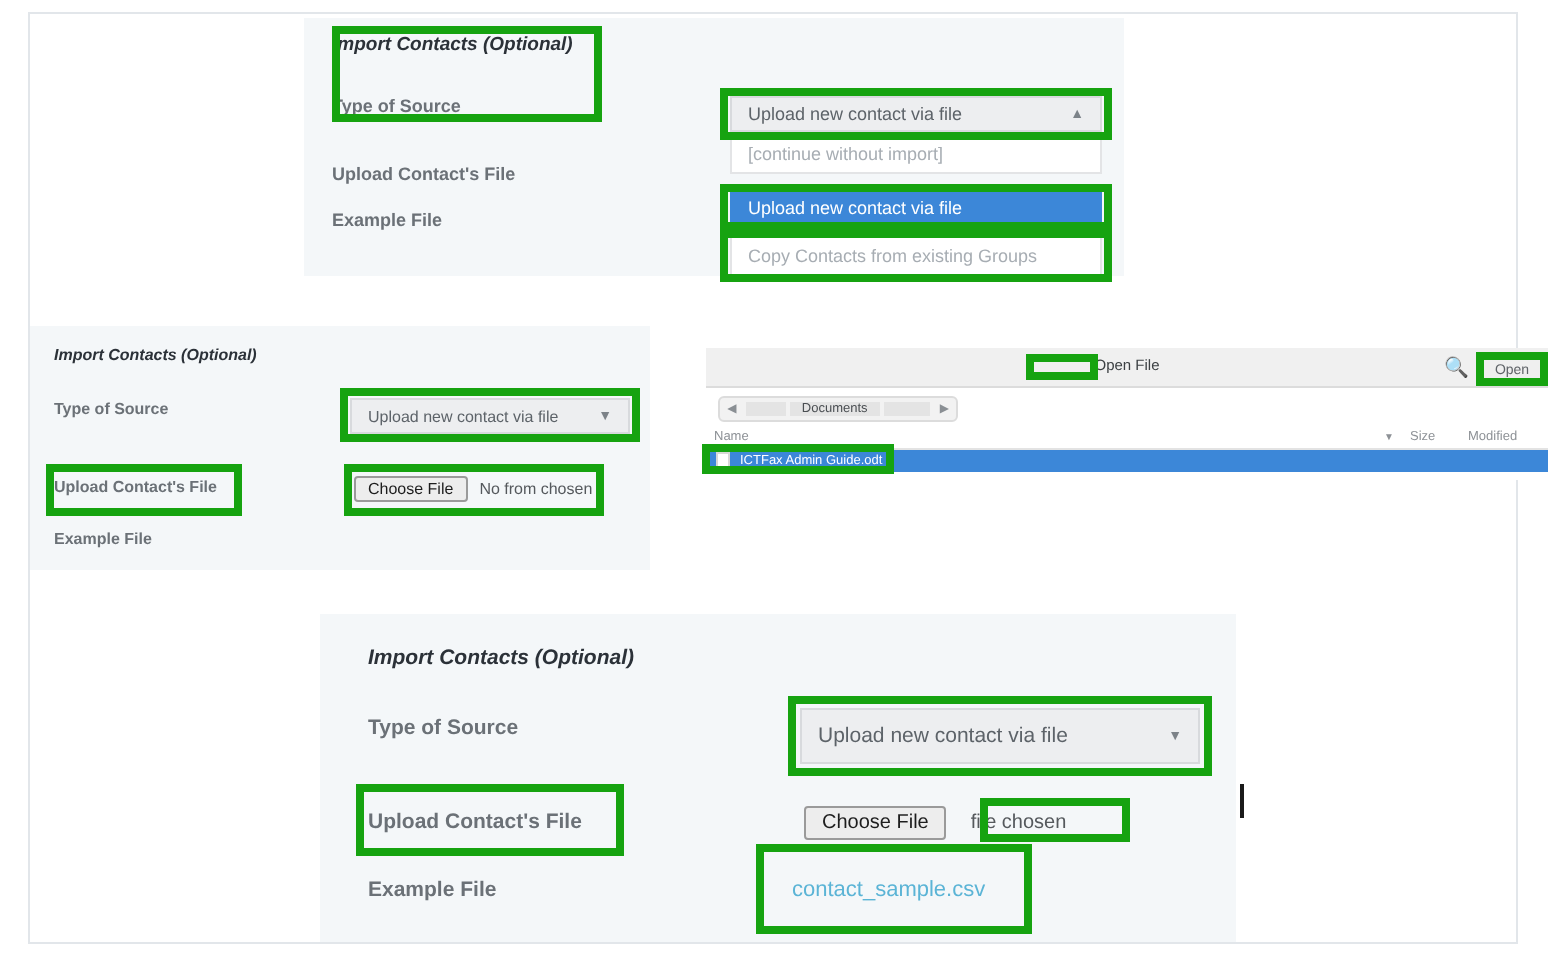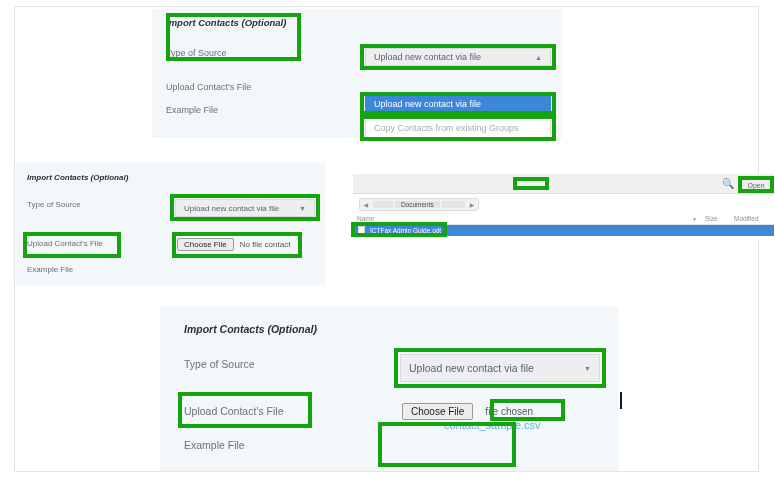--- a/index.html
+++ b/index.html
@@ -11,21 +11,21 @@
   }
   .page{
     position:absolute;left:14px;top:6px;width:745px;height:466px;
     background:#ffffff;border:1px solid #e2e6ea;box-sizing:border-box;
   }
   .hl{ 
     position:absolute;border:4px solid #16a310;box-sizing:border-box;
     pointer-events:none;
   }
   .panel{position:absolute;background:#f4f7f9;box-sizing:border-box;}
-  .lbl{position:absolute;color:#6b7177;white-space:nowrap;}
+  .lbl{position:absolute;color:#6b7177;white-space:nowrap;font-weight:bold;}
   .strong{color:#2b3138;font-weight:bold;font-style:italic;}
 
   
   .select{
     position:absolute;background:#edeef0;border:1px solid #d8dadd;
     box-sizing:border-box;color:#5d6369;display:flex;align-items:center;
     padding:0 8px;
   }
   .select .caret{margin-left:auto;font-size:7px;color:#7c8288;line-height:1;}
   .opt{
@@ -95,20 +95,23 @@
 
   <div class="lbl" style="left:151px;top:75px;font-size:9px;">Upload Contact's File</div>
 
   <div class="lbl" style="left:151px;top:98px;font-size:9px;">Example File</div>
 
   <div class="select" style="left:350px;top:41px;width:186px;height:18px;font-size:9px;">
     <span>Upload new contact via file</span>
     <span class="caret">▲</span>
   </div>
 
+  <div class="opt" style="left:350px;top:59px;width:186px;height:21px;font-size:9px;">
+    <span>[continue without import]</span>
+  </div>
 
   <div class="opt sel" style="left:350px;top:88px;width:186px;height:17px;font-size:9px;">
     <span>Upload new contact via file</span>
   </div>
 
   <div class="opt" style="left:350px;top:111px;width:186px;height:20px;font-size:9px;align-items:center;">
     <span>Copy Contacts from existing Groups</span>
   </div>
 
   <div class="hl" style="left:151px;top:6px;width:135px;height:48px;"></div>
@@ -126,30 +129,31 @@
 
   <div class="lbl" style="left:12px;top:258px;font-size:8px;">Example File</div>
 
   <div class="select" style="left:160px;top:192px;width:140px;height:18px;font-size:8px;">
     <span>Upload new contact via file</span>
     <span class="caret">▼</span>
   </div>
 
   <div class="fileinput" style="left:162px;top:230px;width:130px;height:15px;font-size:8px;">
     <span class="chbtn" style="font-size:8px;">Choose File</span>
-    <span class="fname">No file contact</span>
+    <span class="fname">No from chosen</span>
   </div>
 
   <div class="hl" style="left:155px;top:187px;width:150px;height:27px;"></div>
   <div class="hl" style="left:8px;top:225px;width:98px;height:26px;"></div>
   <div class="hl" style="left:157px;top:225px;width:130px;height:26px;"></div>
 
   <div id="filedlg" style="left:338px;top:167px;width:421px;height:66px;">
 
     <div class="dlg-head"></div>
+    <div class="dlg-title" style="font-size:7.5px;">Open File</div>
 
     <span class="mag" style="left:369px;top:4px;font-size:10px;">🔍</span>
 
     <div class="openbtn" style="left:388px;top:4px;width:30px;height:14px;font-size:7px;">Open</div>
 
     <div class="pathbar" style="left:6px;top:24px;width:120px;height:13px;">
       <span class="pnub">◀</span>
       <span class="pseg" style="width:24px;"></span>
       <span class="pseg cur" style="font-size:6.5px;">Documents</span>
       <span class="pseg" style="width:28px;"></span>
@@ -186,21 +190,21 @@
   <div class="select" style="left:385px;top:347px;width:200px;height:28px;font-size:10.5px;">
     <span>Upload new contact via file</span>
     <span class="caret">▼</span>
   </div>
 
   <div class="fileinput" style="left:387px;top:395px;width:190px;height:18px;font-size:10px;">
     <span class="chbtn" style="font-size:10px;padding:2px 8px;">Choose File</span>
     <span class="fname" style="margin-left:12px;text-align:right;">file chosen</span>
   </div>
 
-  <div class="link" style="left:381px;top:412px;font-size:11px;margin-left:48px;">contact_sample.csv</div>
+  <div class="link" style="left:381px;top:432px;font-size:11px;">contact_sample.csv</div>
 
   <div class="caretcursor" style="left:605px;top:385px;width:2px;height:17px;"></div>
 
   <div class="hl" style="left:379px;top:341px;width:212px;height:40px;"></div>
   <div class="hl" style="left:163px;top:385px;width:134px;height:36px;"></div>
   <div class="hl" style="left:475px;top:392px;width:75px;height:22px;"></div>
   <div class="hl" style="left:363px;top:415px;width:138px;height:45px;"></div>
 
 </div>
 

